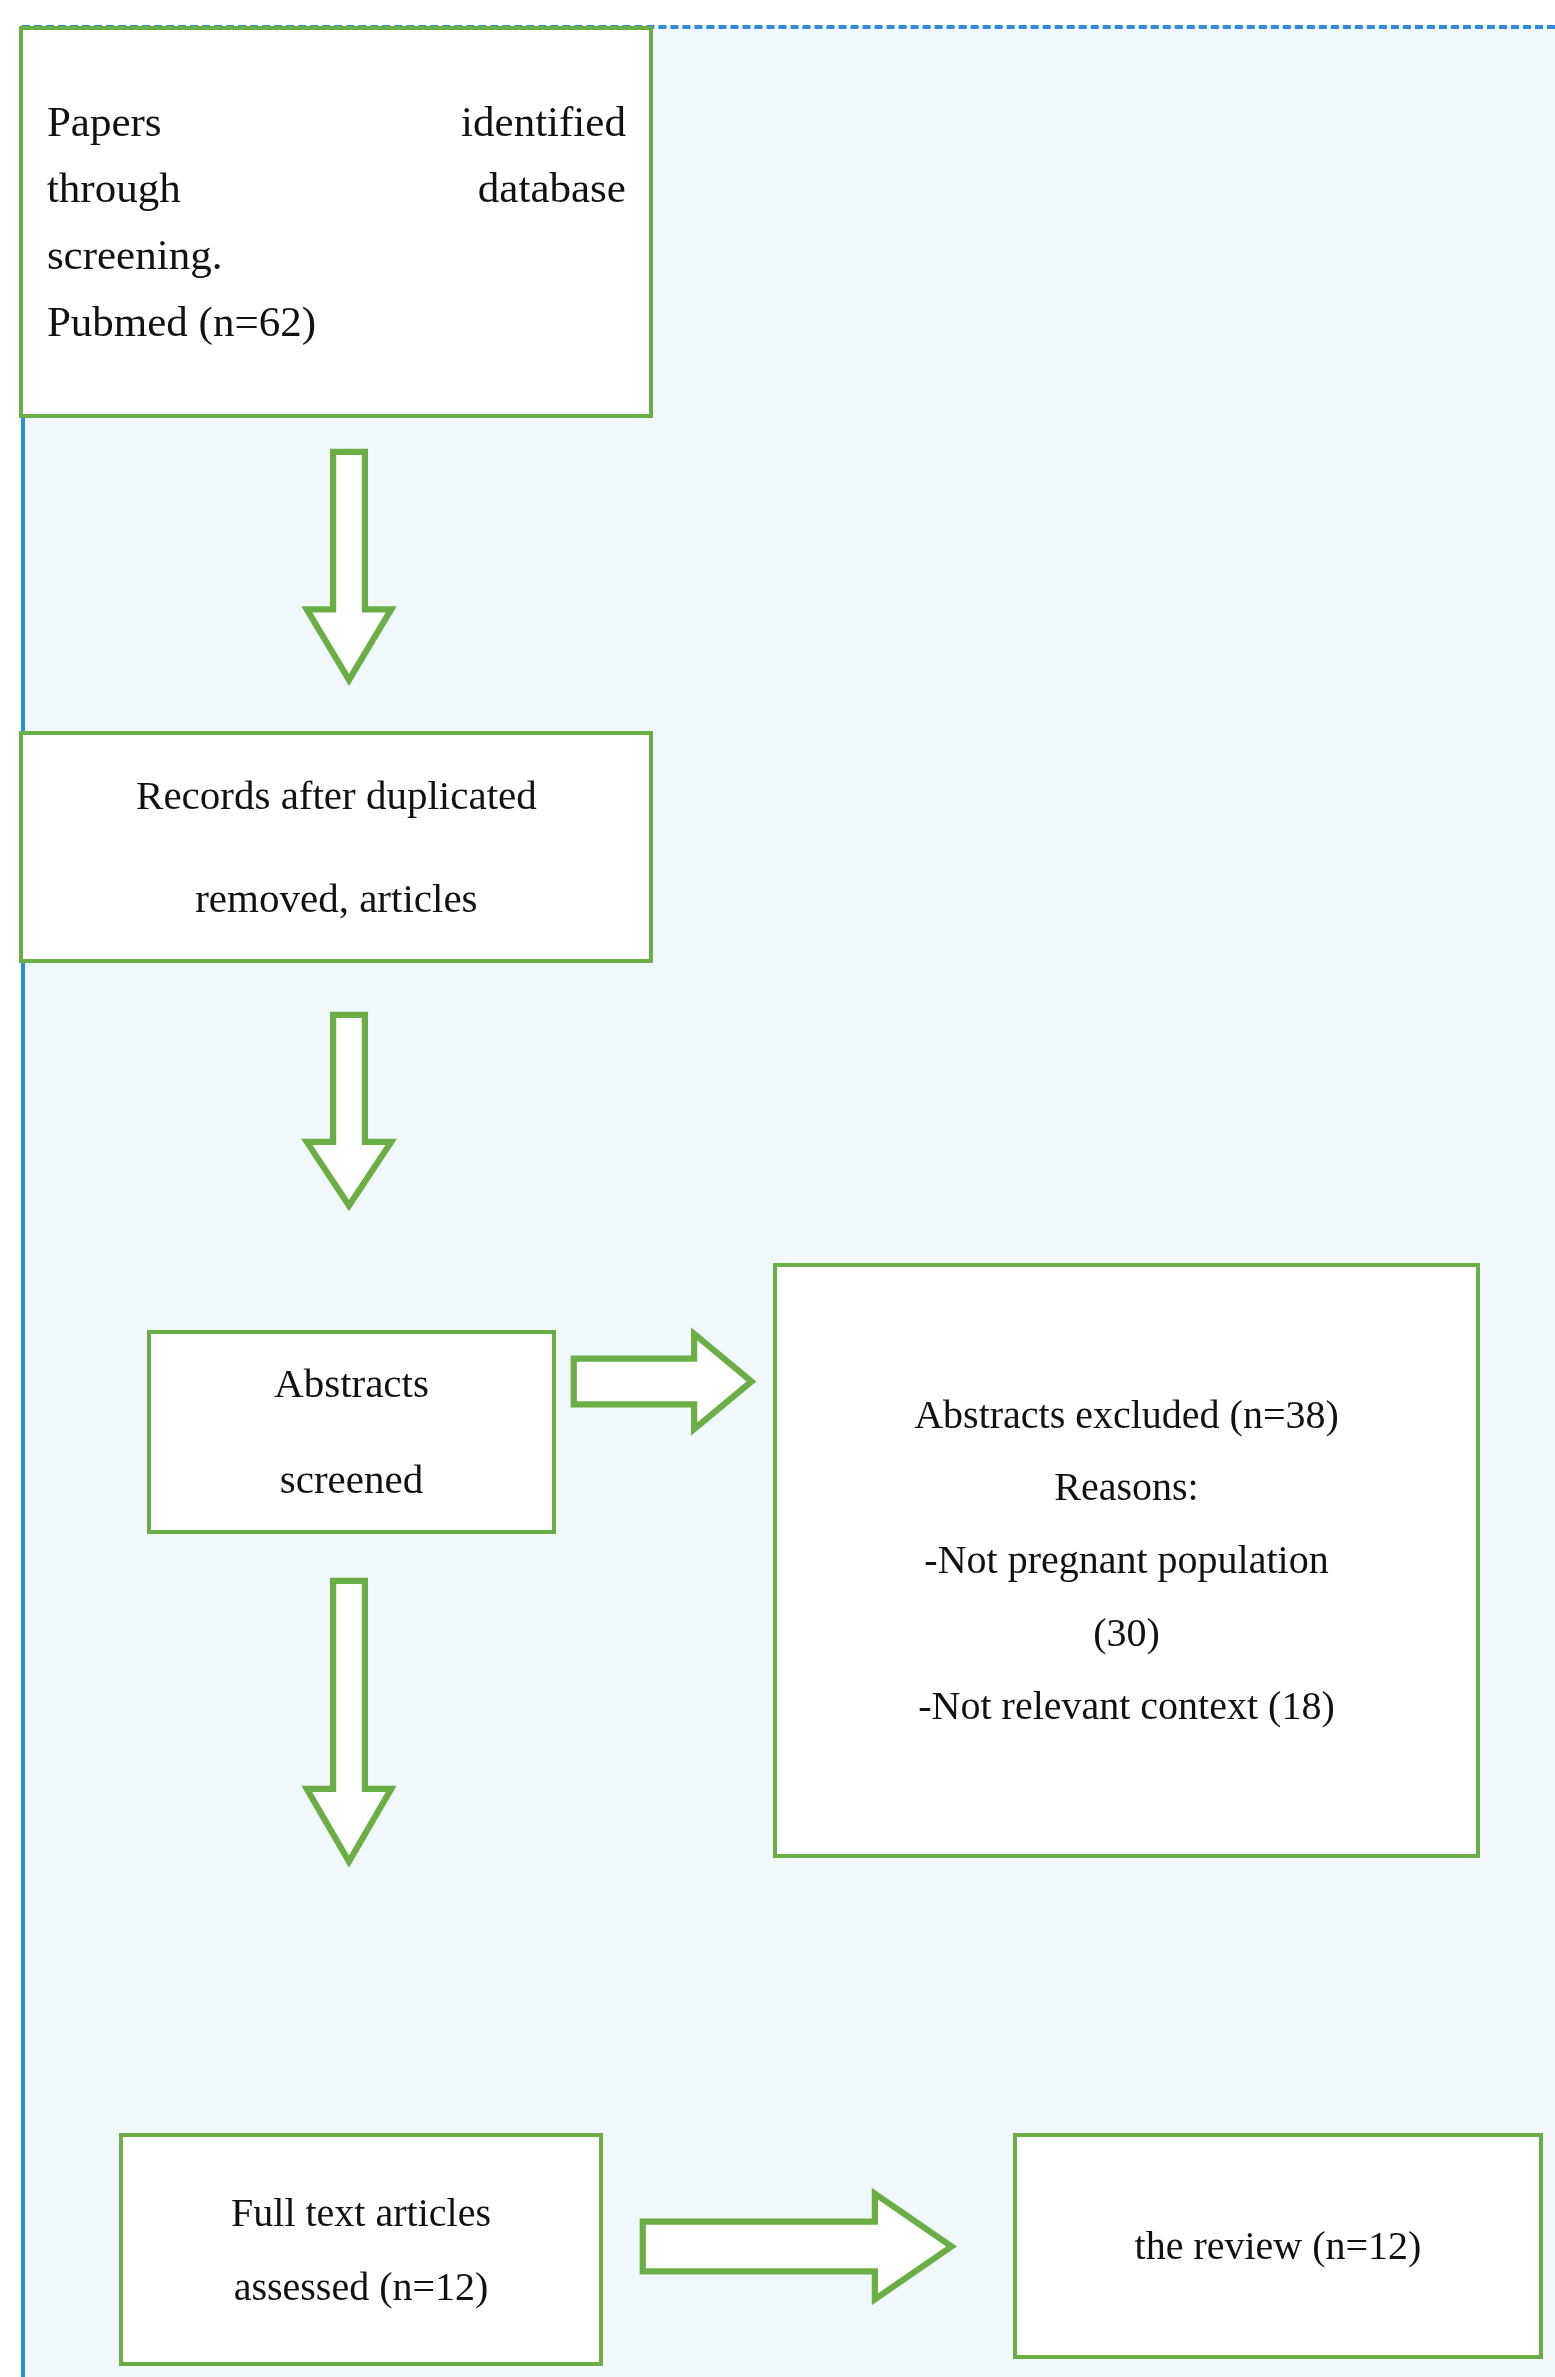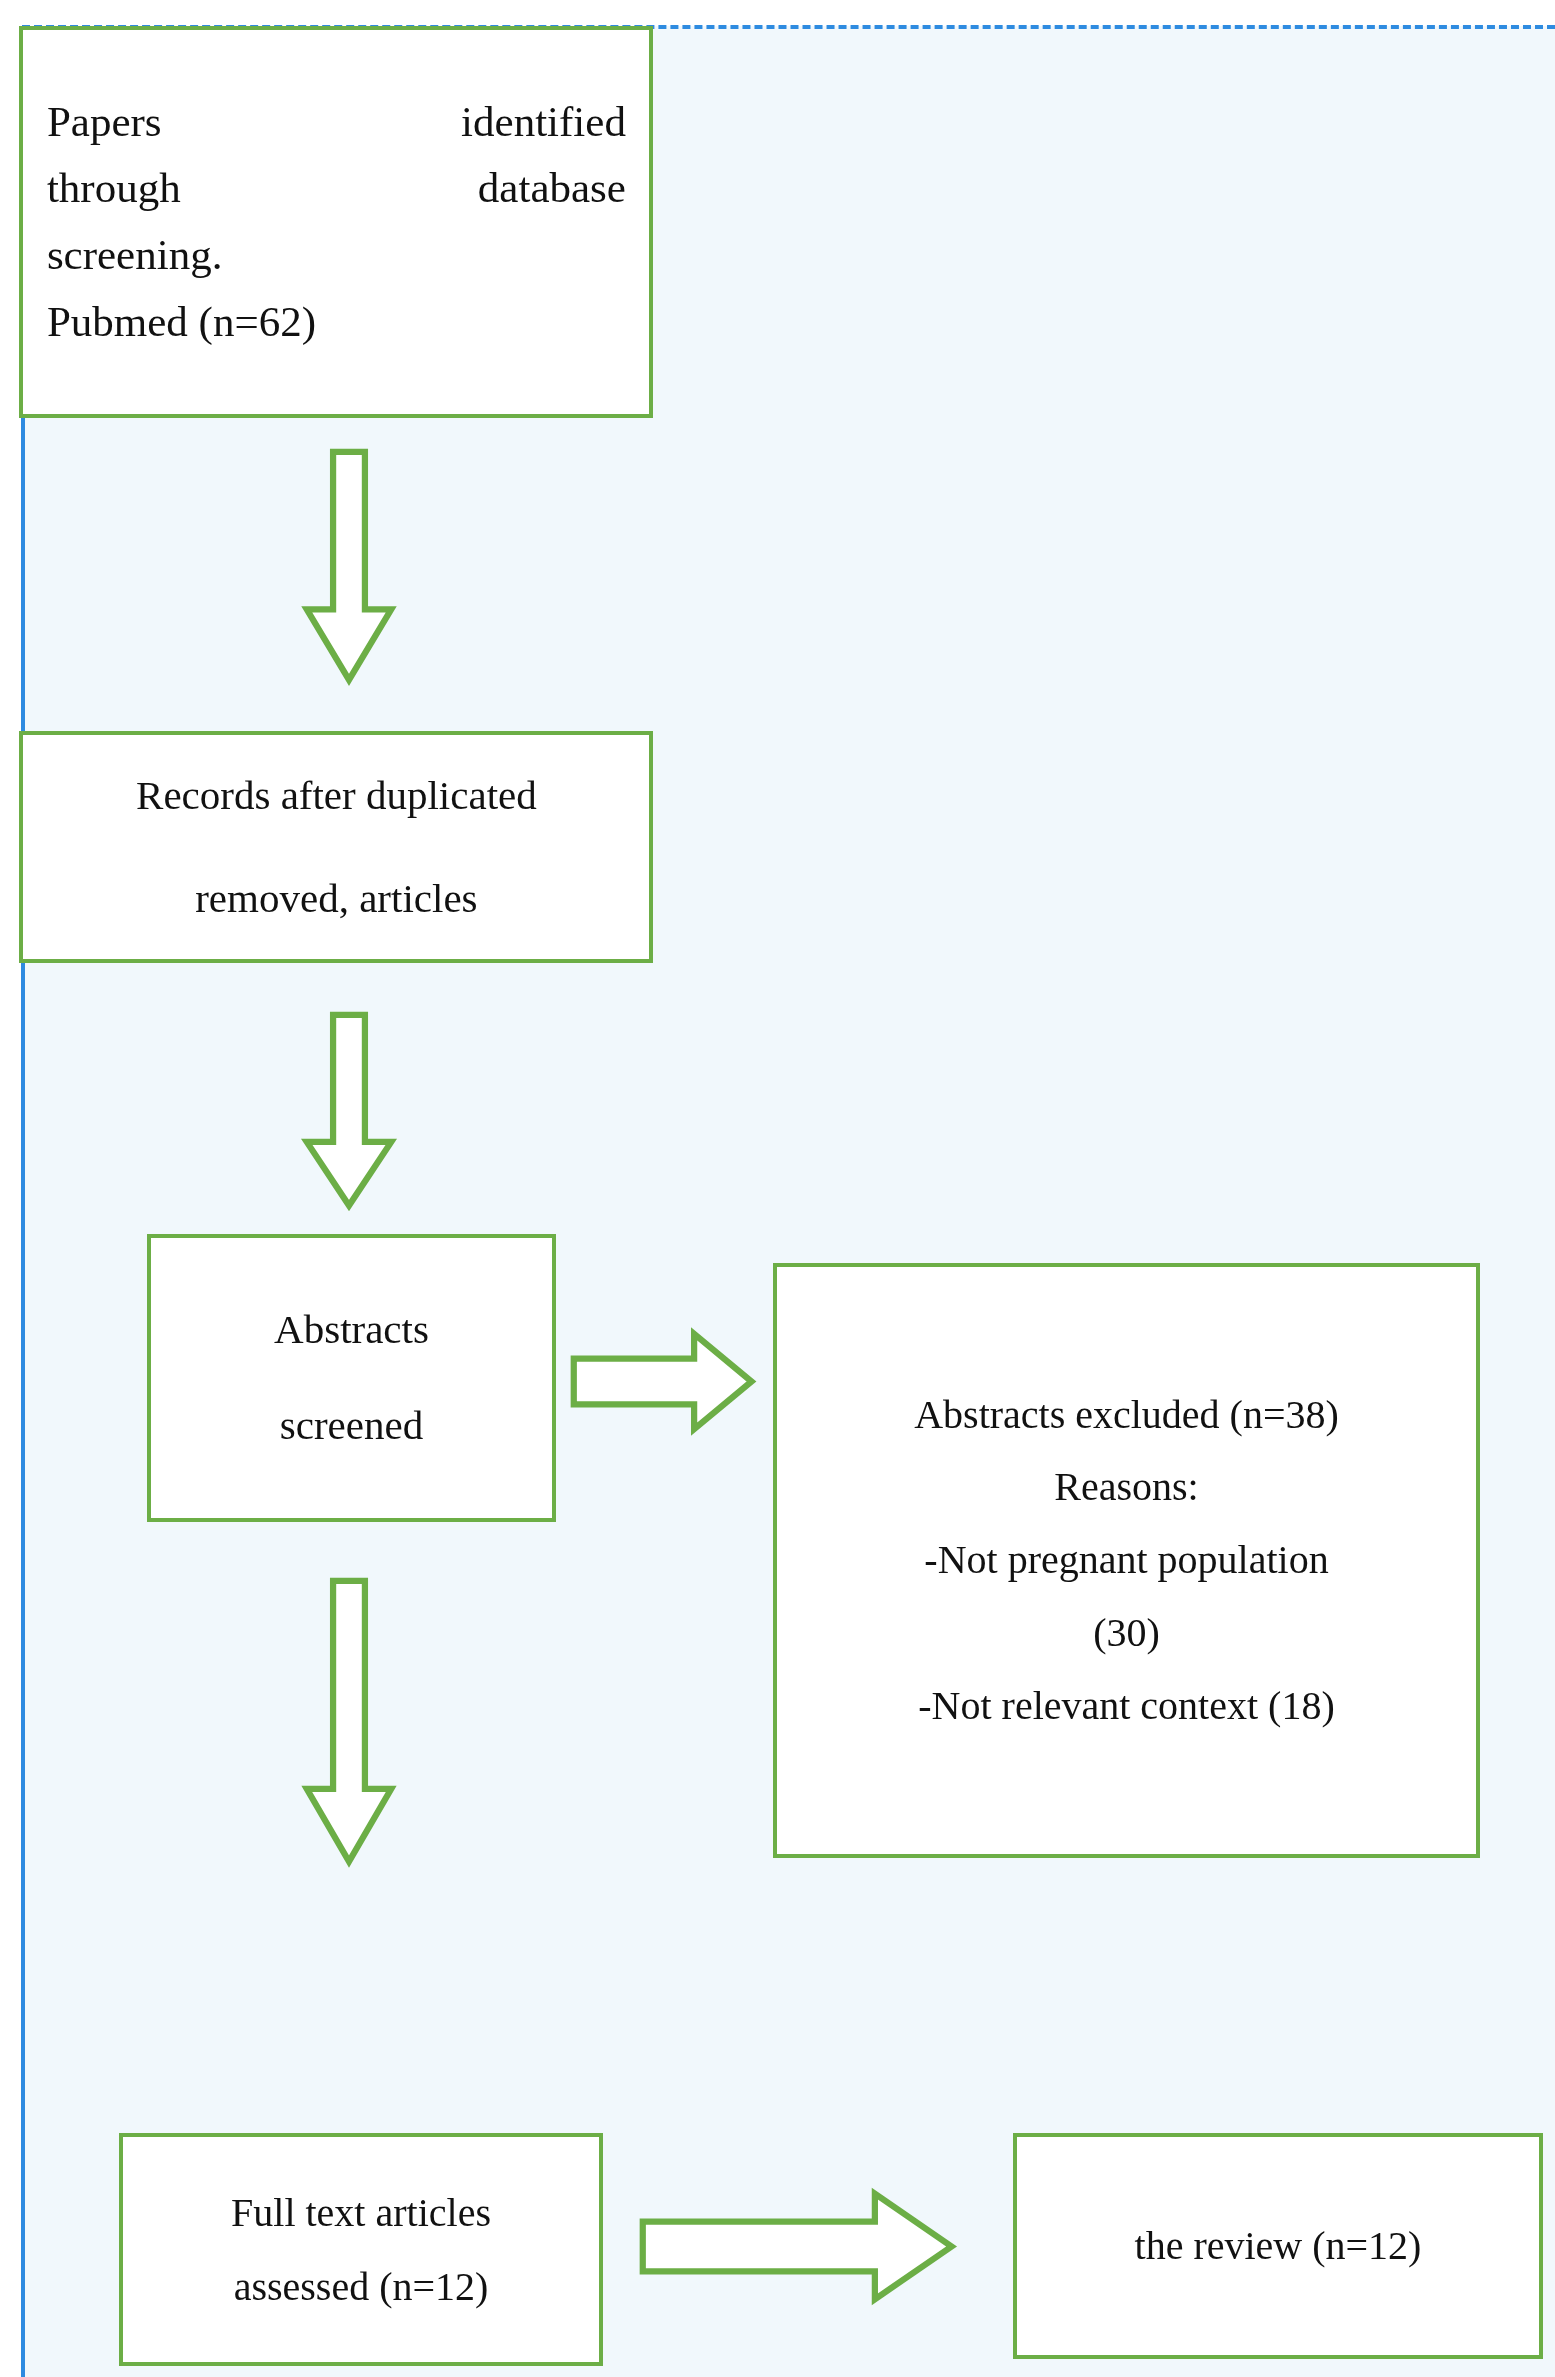--- a/index.html
+++ b/index.html
@@ -72,21 +72,21 @@
 
   #node-dedup {
     left: 19.4px;  top: 731px;  width: 634px;  height: 232px;
     padding: 0 18px;
     font-size: 41px;
     gap: 31px;
   }
   #node-dedup .line { line-height: 1.75; }
 
   #node-screened {
-    left: 147px;  top: 1234px;  width: 409px;  height: 288px;
+    left: 147px;  top: 1330px;  width: 409px;  height: 204px;
     padding: 0 14px;
     font-size: 41px;
     gap: 20px;
   }
   #node-screened .line { line-height: 1.85; }
 
   #node-excluded {
     left: 773px;  top: 1263px;  width: 707px;  height: 595px;
     padding: 15px 18px;
     font-size: 40px;

